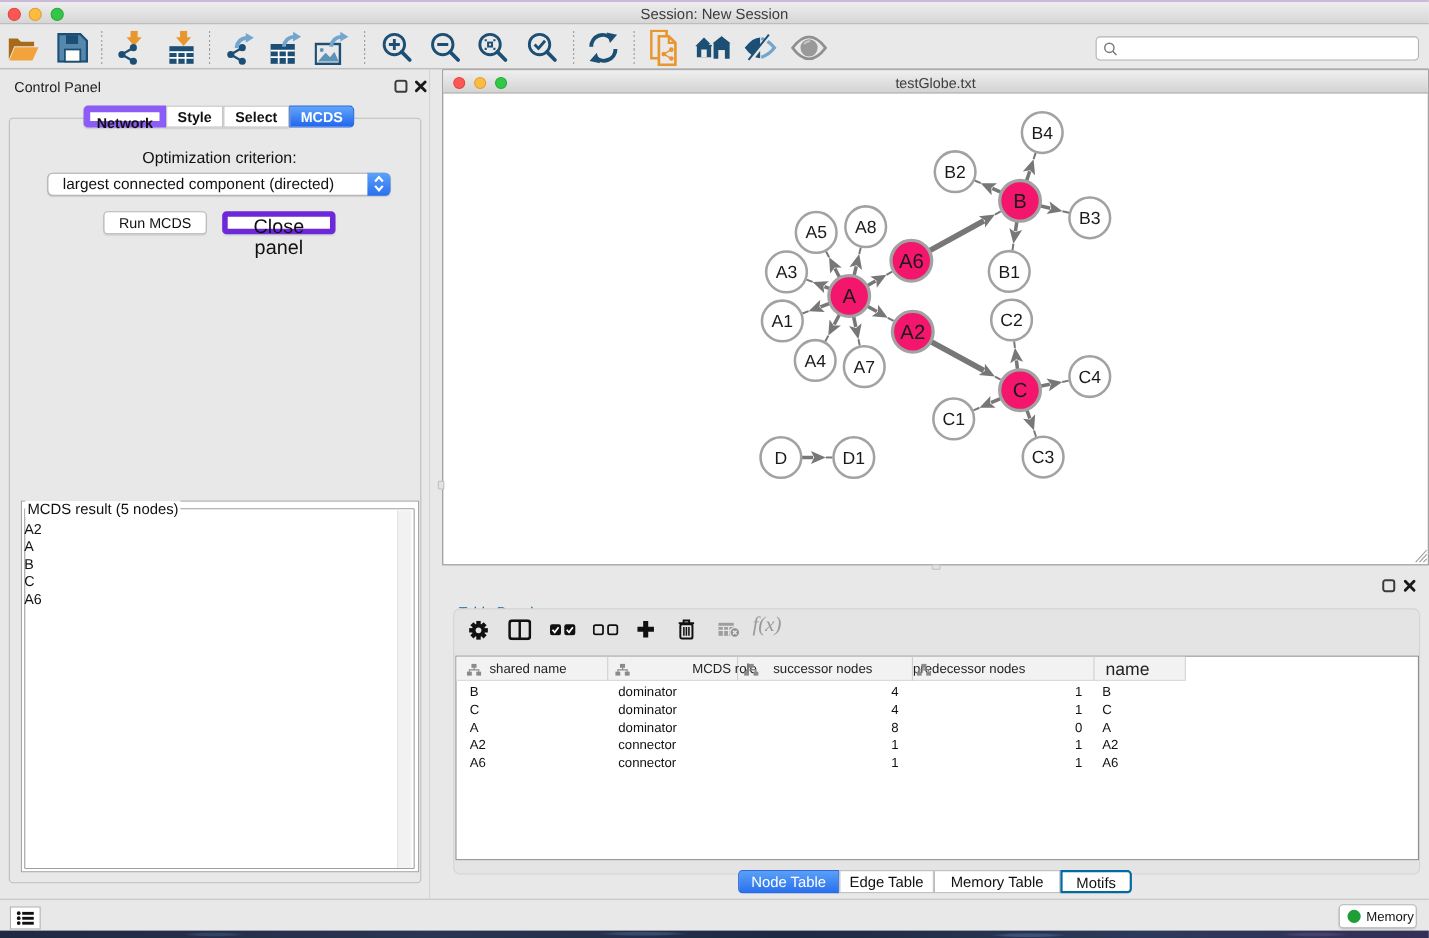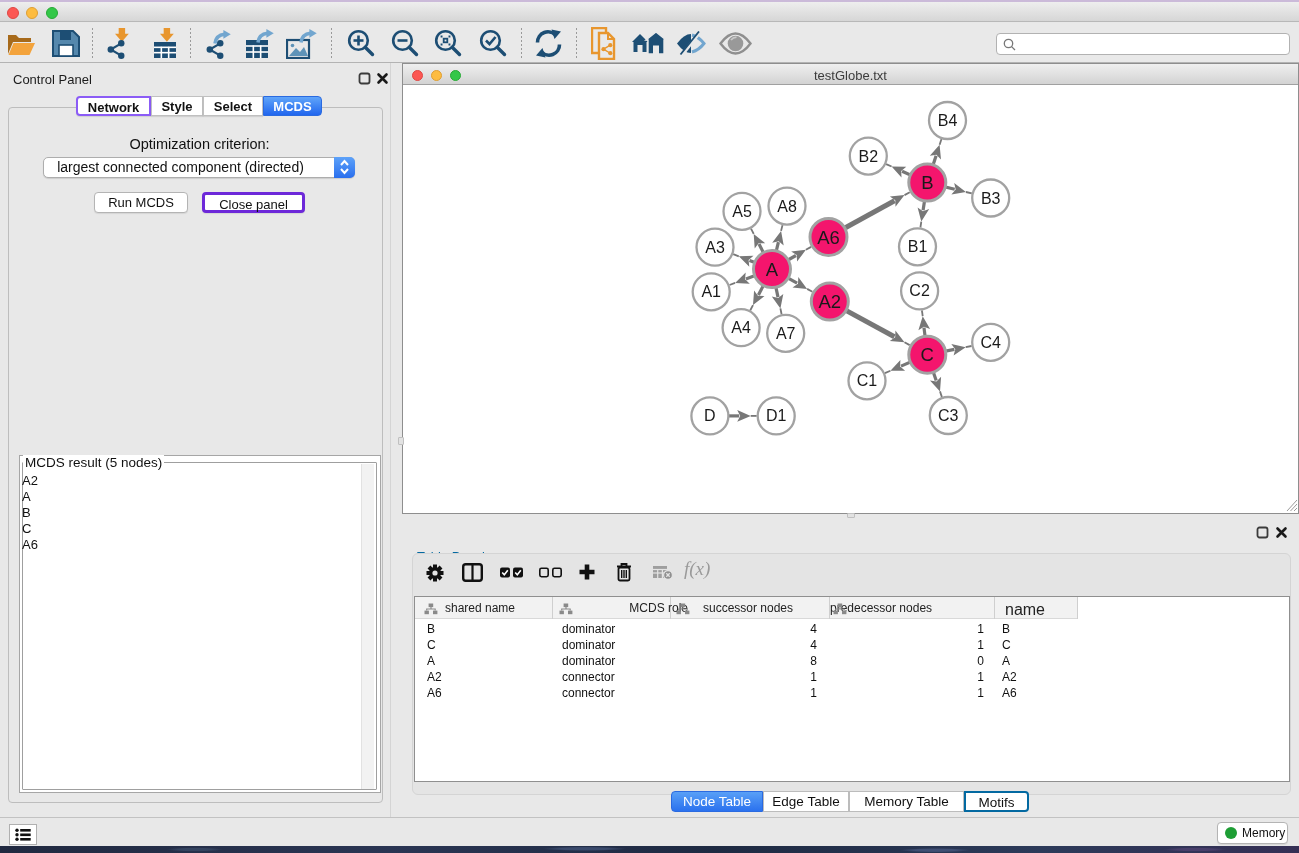--- a/index.html
+++ b/index.html
@@ -5,20 +5,21 @@
 html,body { width:1299px; height:853px; overflow:hidden; }
 body { font-family:"Liberation Sans", sans-serif; background:#e8e8e8; position:relative; }
 .abs { position:absolute; }
 </style></head>
 <body>
 <div class="abs" style="left:0;top:0;width:1299px;height:2px;background:#cbbad9"></div>
 <div class="abs" style="left:0;top:2px;width:1299px;height:20px;background:linear-gradient(#eeeeee,#d6d6d6);border-bottom:1px solid #b8b8b8">
   <div class="abs" style="left:7px;top:5px;width:12px;height:12px;border-radius:50%;background:#fc5753;border:1px solid #df4744"></div>
   <div class="abs" style="left:26px;top:5px;width:12px;height:12px;border-radius:50%;background:#fdbc40;border:1px solid #de9f34"></div>
   <div class="abs" style="left:46px;top:5px;width:12px;height:12px;border-radius:50%;background:#33c748;border:1px solid #27aa35"></div>
+  <div class="abs" style="left:0;width:1299px;top:3px;text-align:center;font-size:13.5px;color:#3c3c3c">Session: New Session</div>
 </div>
 <div class="abs" style="left:0;top:23px;width:1299px;height:40px;background:#e9e9e9;border-bottom:1px solid #b3b3b3"></div>
 <svg class="abs" style="left:7px;top:30px" width="29" height="27" viewBox="0 0 29 27">
     <path d="M1 5 L9 5 L12 8 L24 8 L24 12 L6 12 L1 24 Z" fill="#a76a1b"></path>
     <path d="M6.5 13 L28 13 L22.5 25 L1.5 25 Z" fill="#f3a33c"></path>
   </svg>
 <svg class="abs" style="left:52px;top:30px" width="28" height="27" viewBox="0 0 28 27">
     <path d="M1 1 L21 1 L27 7 L27 26 L1 26 Z" fill="#5588ad" stroke="#1d4e74" stroke-width="2"></path>
     <rect x="7" y="15" width="14" height="11" fill="#fff" stroke="#1d4e74" stroke-width="1.6"></rect>
     <rect x="8" y="2" width="11" height="8" fill="#1d4e74"></rect>
@@ -131,34 +132,34 @@
   </svg>
 <div class="abs" style="left:13px;top:72px;font-size:13px;color:#1c1c1c">Control Panel</div>
 <svg class="abs" style="left:358px;top:72px" width="14" height="13" viewBox="0 0 14 13">
     <rect x="1.5" y="1.5" width="10" height="10" rx="2" fill="none" stroke="#3b3b3b" stroke-width="1.8"></rect>
   </svg>
 <svg class="abs" style="left:376px;top:72px" width="13" height="13" viewBox="0 0 13 13">
     <path d="M2.5 2.5 L10.5 10.5 M10.5 2.5 L2.5 10.5" stroke="#1a1a1a" stroke-width="2.6" stroke-linecap="round"></path>
   </svg>
 <div class="abs" style="left:390px;top:63px;width:1px;height:754px;background:#d4d4d4"></div>
 <div class="abs" style="left:8px;top:107px;width:375px;height:696px;border:1px solid #bdbdbd;border-radius:4px"></div>
-<div class="abs" style="left:76px;top:96px;width:75px;height:20px;background:#ffffff;color:#111;border:2px solid #8b5cf6;box-shadow:0 1px 1px rgba(0,0,0,0.1);border-radius:4px 0 0 4px;font-size:13px;font-weight:bold;text-align:center;line-height:19px">Network</div>
+<div class="abs" style="left:76px;top:96px;width:75px;height:20px;background:#ffffff;color:#111;border:6px solid #8b5cf6;box-shadow:0 1px 1px rgba(0,0,0,0.1);border-radius:4px 0 0 4px;font-size:13px;font-weight:bold;text-align:center;line-height:19px">Network</div>
 <div class="abs" style="left:151px;top:96px;width:52px;height:20px;background:#ffffff;color:#111;border:1px solid #c0c0c0;box-shadow:0 1px 1px rgba(0,0,0,0.1);border-radius:0 0 0 0;font-size:13px;font-weight:bold;text-align:center;line-height:19px">Style</div>
 <div class="abs" style="left:203px;top:96px;width:60px;height:20px;background:#ffffff;color:#111;border:1px solid #c0c0c0;box-shadow:0 1px 1px rgba(0,0,0,0.1);border-radius:0 0 0 0;font-size:13px;font-weight:bold;text-align:center;line-height:19px">Select</div>
 <div class="abs" style="left:263px;top:96px;width:59px;height:20px;background:linear-gradient(#60a5fa,#2166ee);color:#fff;border:1px solid #2a6ae0;border-radius:0 4px 4px 0;font-size:13px;font-weight:bold;text-align:center;line-height:19px">MCDS</div>
 <div class="abs" style="left:8px;top:136px;width:383px;text-align:center;font-size:14.5px;color:#111">Optimization criterion:</div>
 <div class="abs" style="left:43px;top:157px;width:312px;height:21px;background:#fff;border:1px solid #adadad;border-radius:5px;box-shadow:0 1px 1px rgba(0,0,0,0.12)"></div>
 <div class="abs" style="left:43px;top:157px;width:275px;height:21px;font-size:14px;color:#111;text-align:center;line-height:21px">largest connected component (directed)</div>
 <div class="abs" style="left:334px;top:157px;width:21px;height:21px;background:linear-gradient(#5da2f9,#2a6fee);border-radius:0 5px 5px 0"></div>
 <svg class="abs" style="left:338px;top:158px" width="13" height="18" viewBox="0 0 13 18">
     <path d="M3 7 L6.5 3 L10 7" stroke="#fff" stroke-width="2" fill="none"></path>
     <path d="M3 11 L6.5 15 L10 11" stroke="#fff" stroke-width="2" fill="none"></path>
   </svg>
 <div class="abs" style="left:94px;top:192px;width:94px;height:21px;background:#fff;border:1px solid #b4b4b4;border-radius:4px;font-size:13px;color:#111;text-align:center;line-height:19px;box-shadow:0 1px 1px rgba(0,0,0,0.08)">Run MCDS</div>
-<div class="abs" style="left:202px;top:192px;width:103px;height:21px;background:#fff;border:3px solid #6d28d9;border-radius:4px;font-size:13px;color:#111;text-align:center;line-height:19px;box-shadow:0 1px 1px rgba(0,0,0,0.08)">Close panel</div>
+<div class="abs" style="left:202px;top:192px;width:103px;height:21px;background:#fff;border:5px solid #6d28d9;border-radius:4px;font-size:18px;color:#111;text-align:center;line-height:19px;box-shadow:0 1px 1px rgba(0,0,0,0.08)">Close panel</div>
 <div class="abs" style="left:19px;top:455px;width:362px;height:338px;background:#fff;border:1px solid #a6a6a6"></div>
 <div class="abs" style="left:22px;top:462px;width:355px;height:328px;border:1px solid #9f9f9f;border-radius:1px"></div>
 <div class="abs" style="left:23px;top:455px;background:#fff;padding:0 2px;font-size:13.5px;color:#111">MCDS result (5 nodes)</div>
 <div class="abs" style="left:361px;top:464px;width:13px;height:325px;background:#f2f2f2;border-left:1px solid #e2e2e2"></div>
 <div class="abs" style="left:22px;top:473px;font-size:13px;color:#111">A2</div>
 <div class="abs" style="left:22px;top:489px;font-size:13px;color:#111">A</div>
 <div class="abs" style="left:22px;top:505px;font-size:13px;color:#111">B</div>
 <div class="abs" style="left:22px;top:521px;font-size:13px;color:#111">C</div>
 <div class="abs" style="left:22px;top:537px;font-size:13px;color:#111">A6</div>
 <div class="abs" style="left:402px;top:63px;width:897px;height:451px;border:1px solid #8e8e8e;background:#fff"></div>

